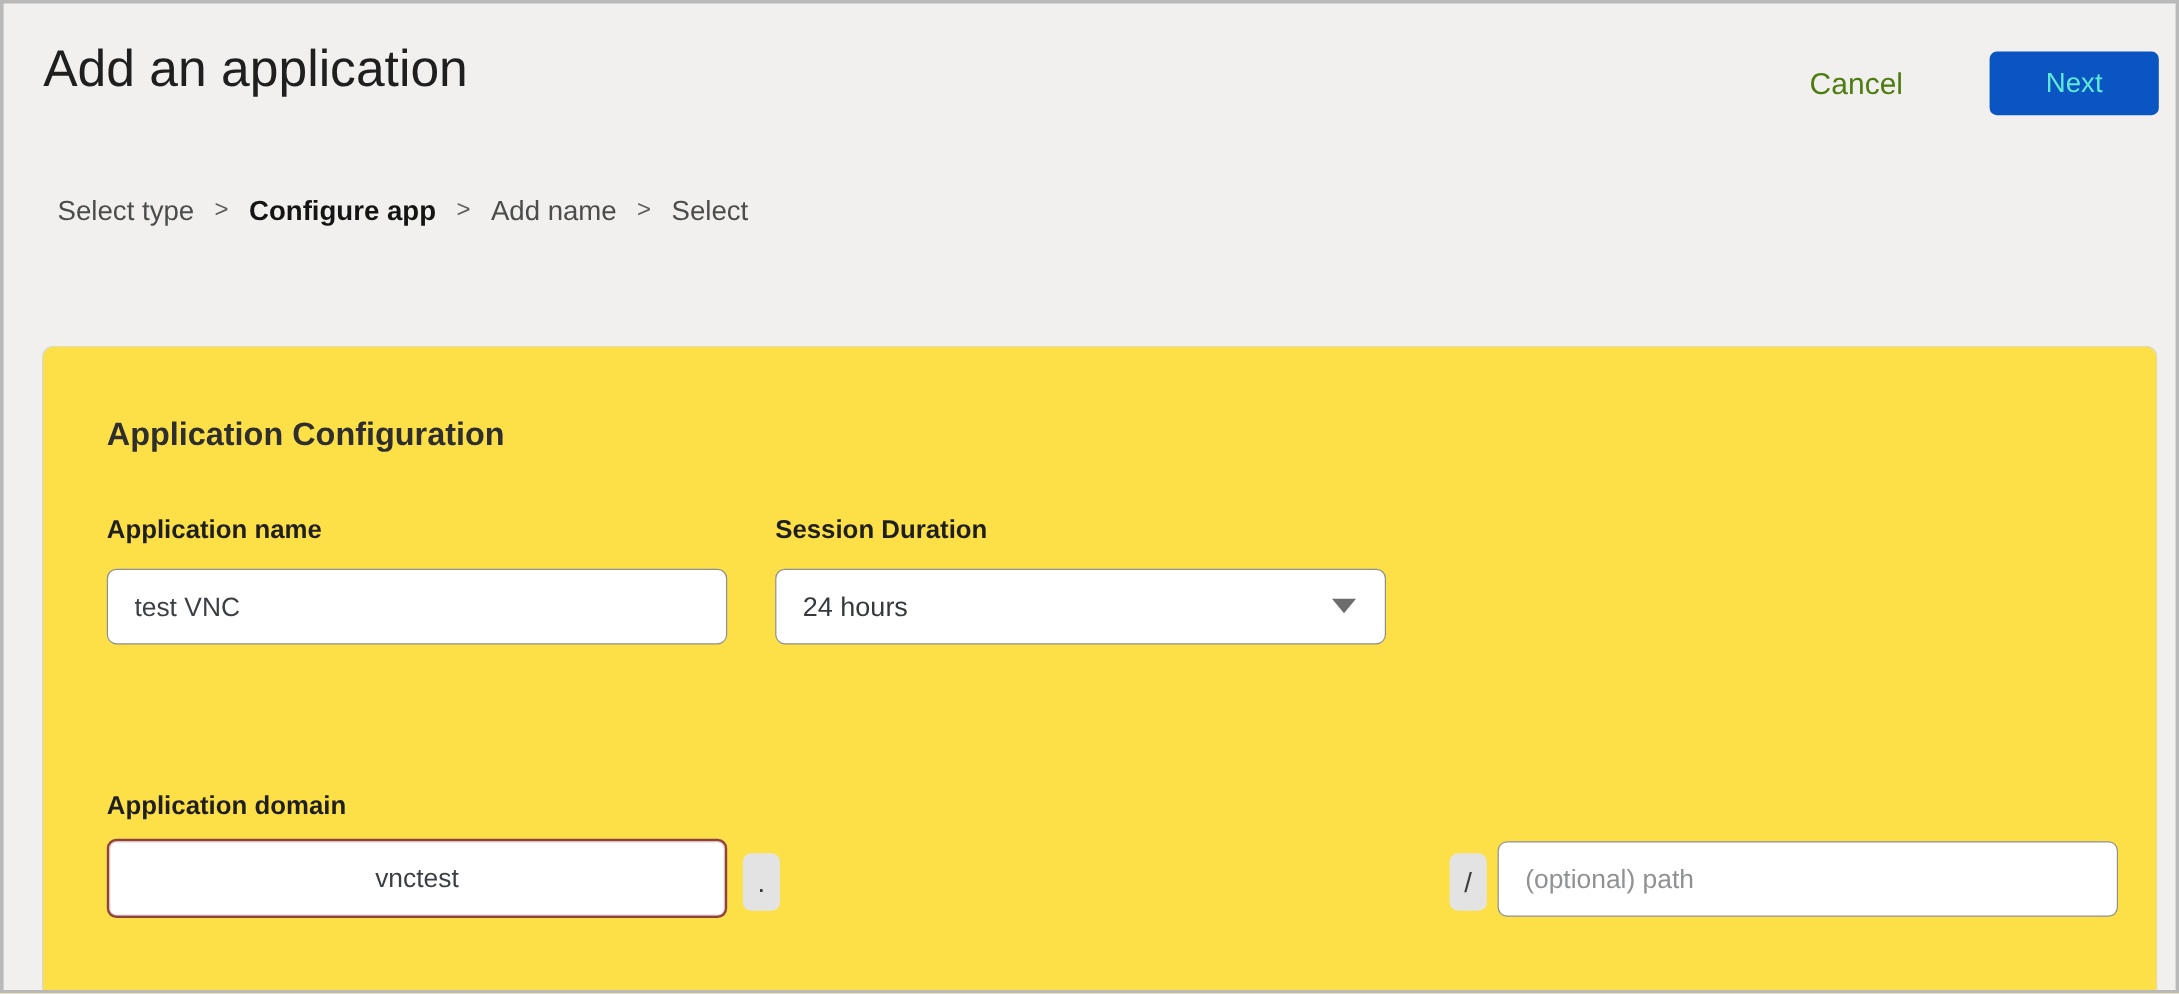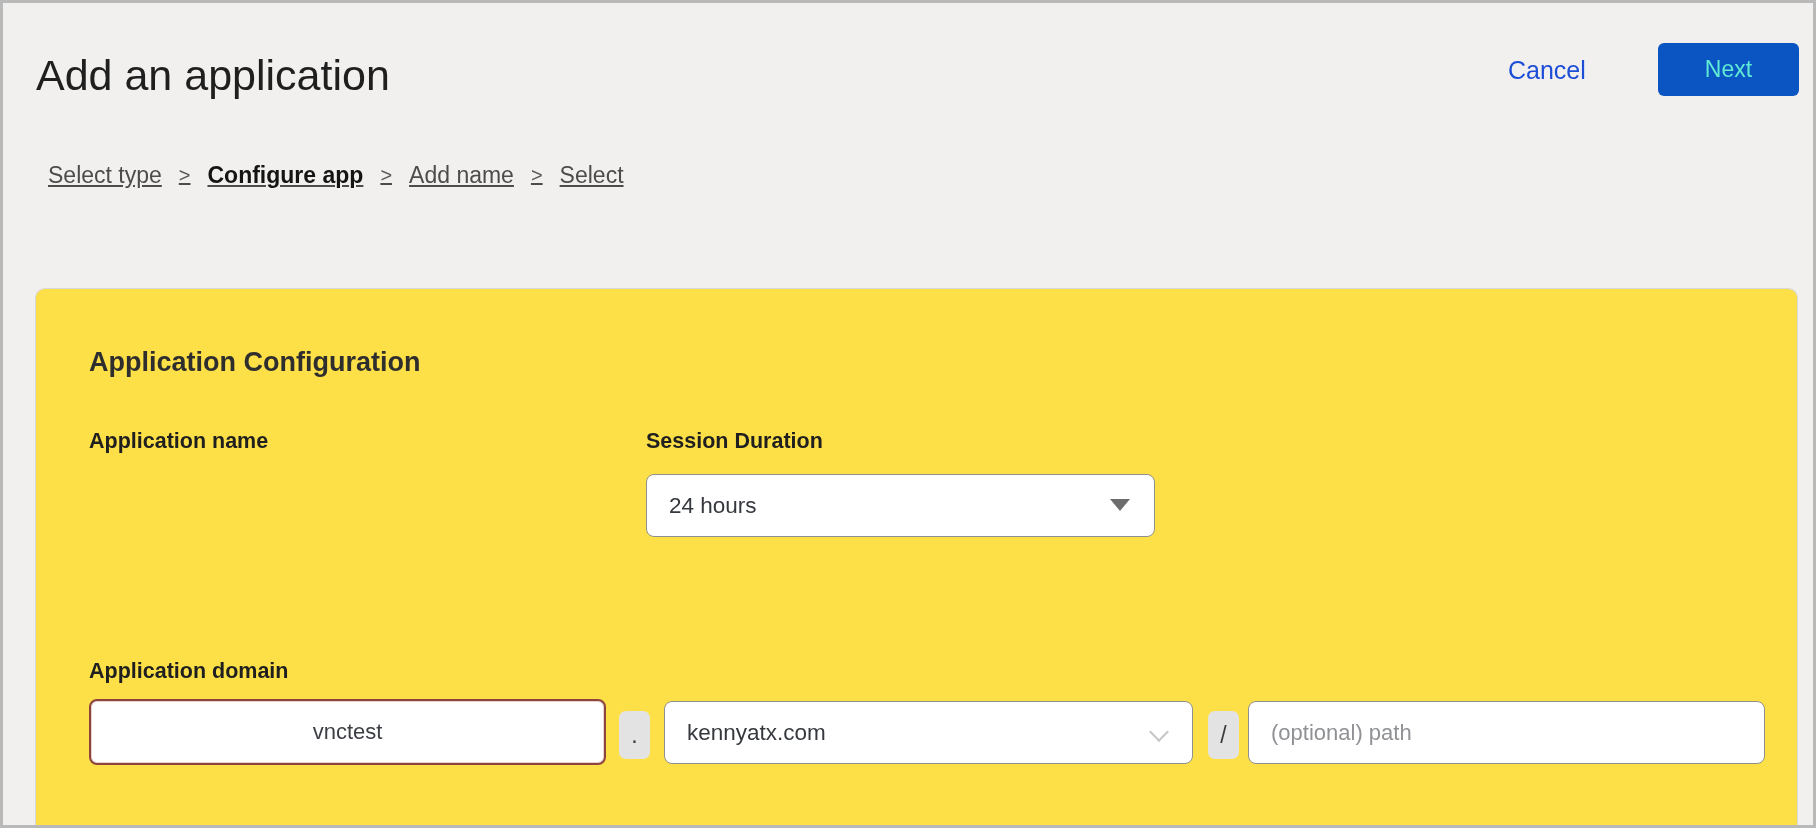--- a/index.html
+++ b/index.html
@@ -17,27 +17,26 @@
     overflow: hidden;
   }
 
   
   .page-title {
     position: absolute;
     left: 36px; top: 34px;
     font-size: 43px;
     font-weight: 400;
     color: #1f1f1f;
-    margin-top: 17px;
   }
   .cancel-link {
     position: absolute;
     left: 1508px; top: 56px;
     font-size: 25px;
-    color: #1d4ed8;
+    color: #4d7c0f;
     text-decoration: none;
     cursor: pointer;
   }
   .next-btn {
     position: absolute;
     left: 1658px; top: 43px;
     width: 141px; height: 53px;
     background: #0b55c3;
     border: none;
     border-radius: 6px;
@@ -49,21 +48,20 @@
 
   
   .steps {
     position: absolute;
     left: 48px; top: 162px;
     display: flex;
     align-items: center;
     gap: 17px;
     font-size: 23px;
     color: #4c4c4c;
-    text-decoration: underline;
   }
   .steps .step { cursor: pointer; }
   .steps .step.active { color: #141414; font-weight: 700; }
   .steps .sep { color: #5a5a5a; font-size: 20px; }
 
   
   .card {
     position: absolute;
     left: 35px; top: 288px;
     width: 1763px; height: 537px;
@@ -178,37 +176,34 @@
     <span class="step">Add name</span>
     <span class="sep">&gt;</span>
     <span class="step">Select</span>
   </nav>
 
   <section class="card">
 
     <h2 class="section-title">Application Configuration</h2>
 
     <label class="field-label lbl-name">Application name</label>
+    <input class="text-input input-name" type="text" value="test VNC" style="">
 
     <label class="field-label lbl-session">Session Duration</label>
     <div class="select-box select-session">
       <span>24 hours</span>
       <span class="caret-down"></span>
     </div>
 
     <label class="field-label lbl-domain">Application domain</label>
 
     <input class="text-input input-subdomain" type="text" value="vnctest" style="">
 
     <span class="sep-chip chip-dot">.</span>
 
-    <div class="select-box select-domain">
-      <span>kennyatx.com</span>
-      <span class="chevron-down"></span>
-    </div>
 
     <span class="sep-chip chip-slash">/</span>
 
     <input class="text-input input-path" type="text" placeholder="(optional) path" style="">
 
   </section>
 
 </div>
 
 </body></html>

